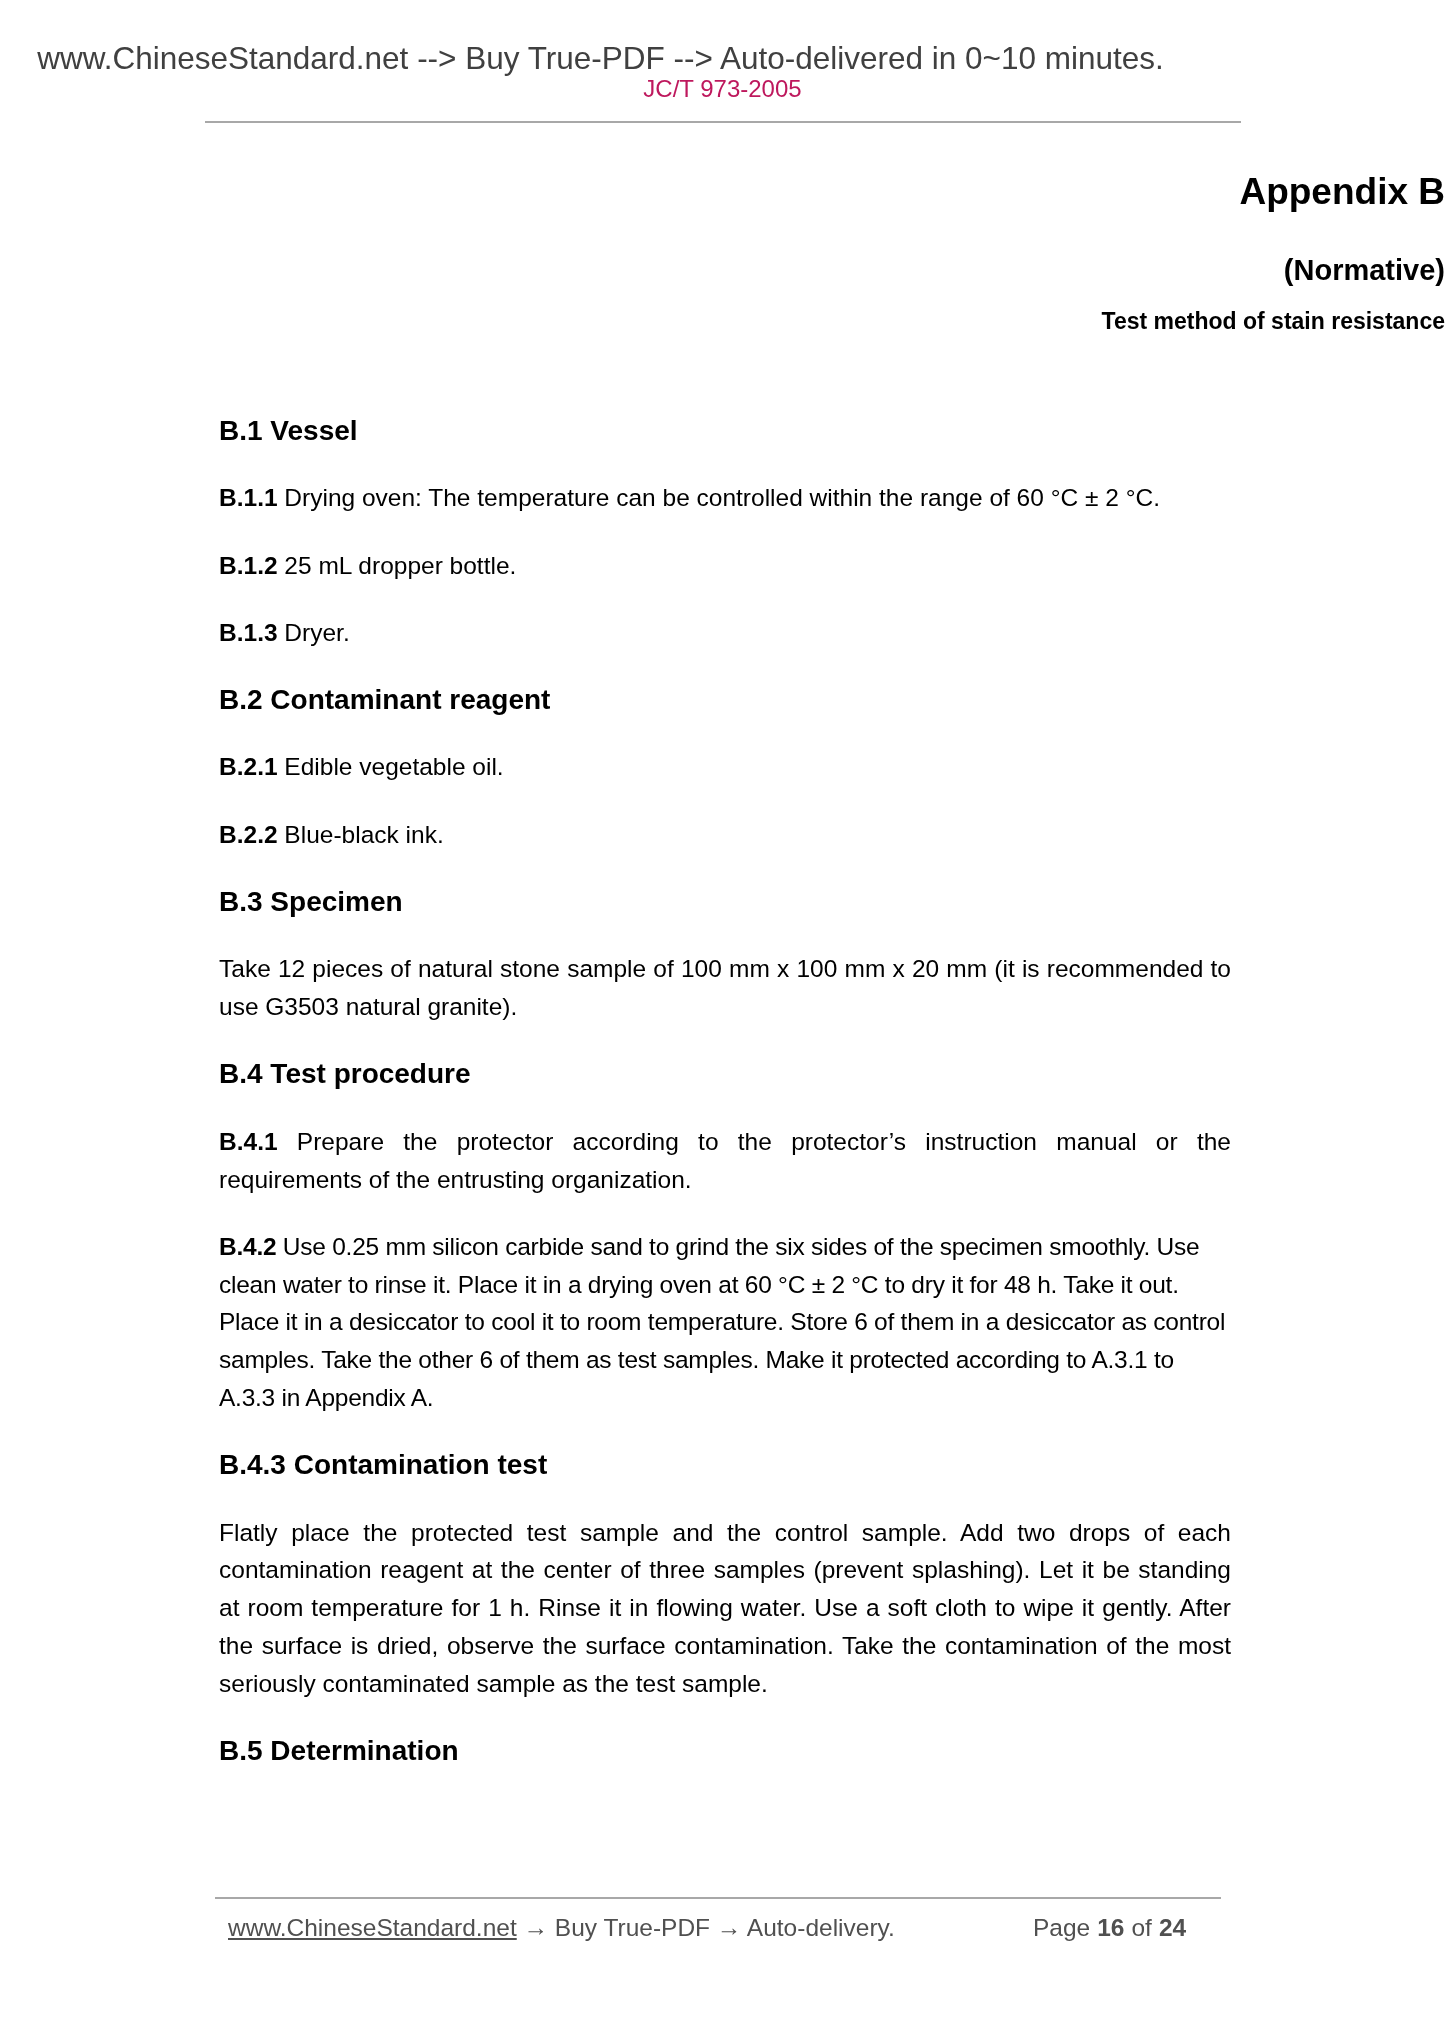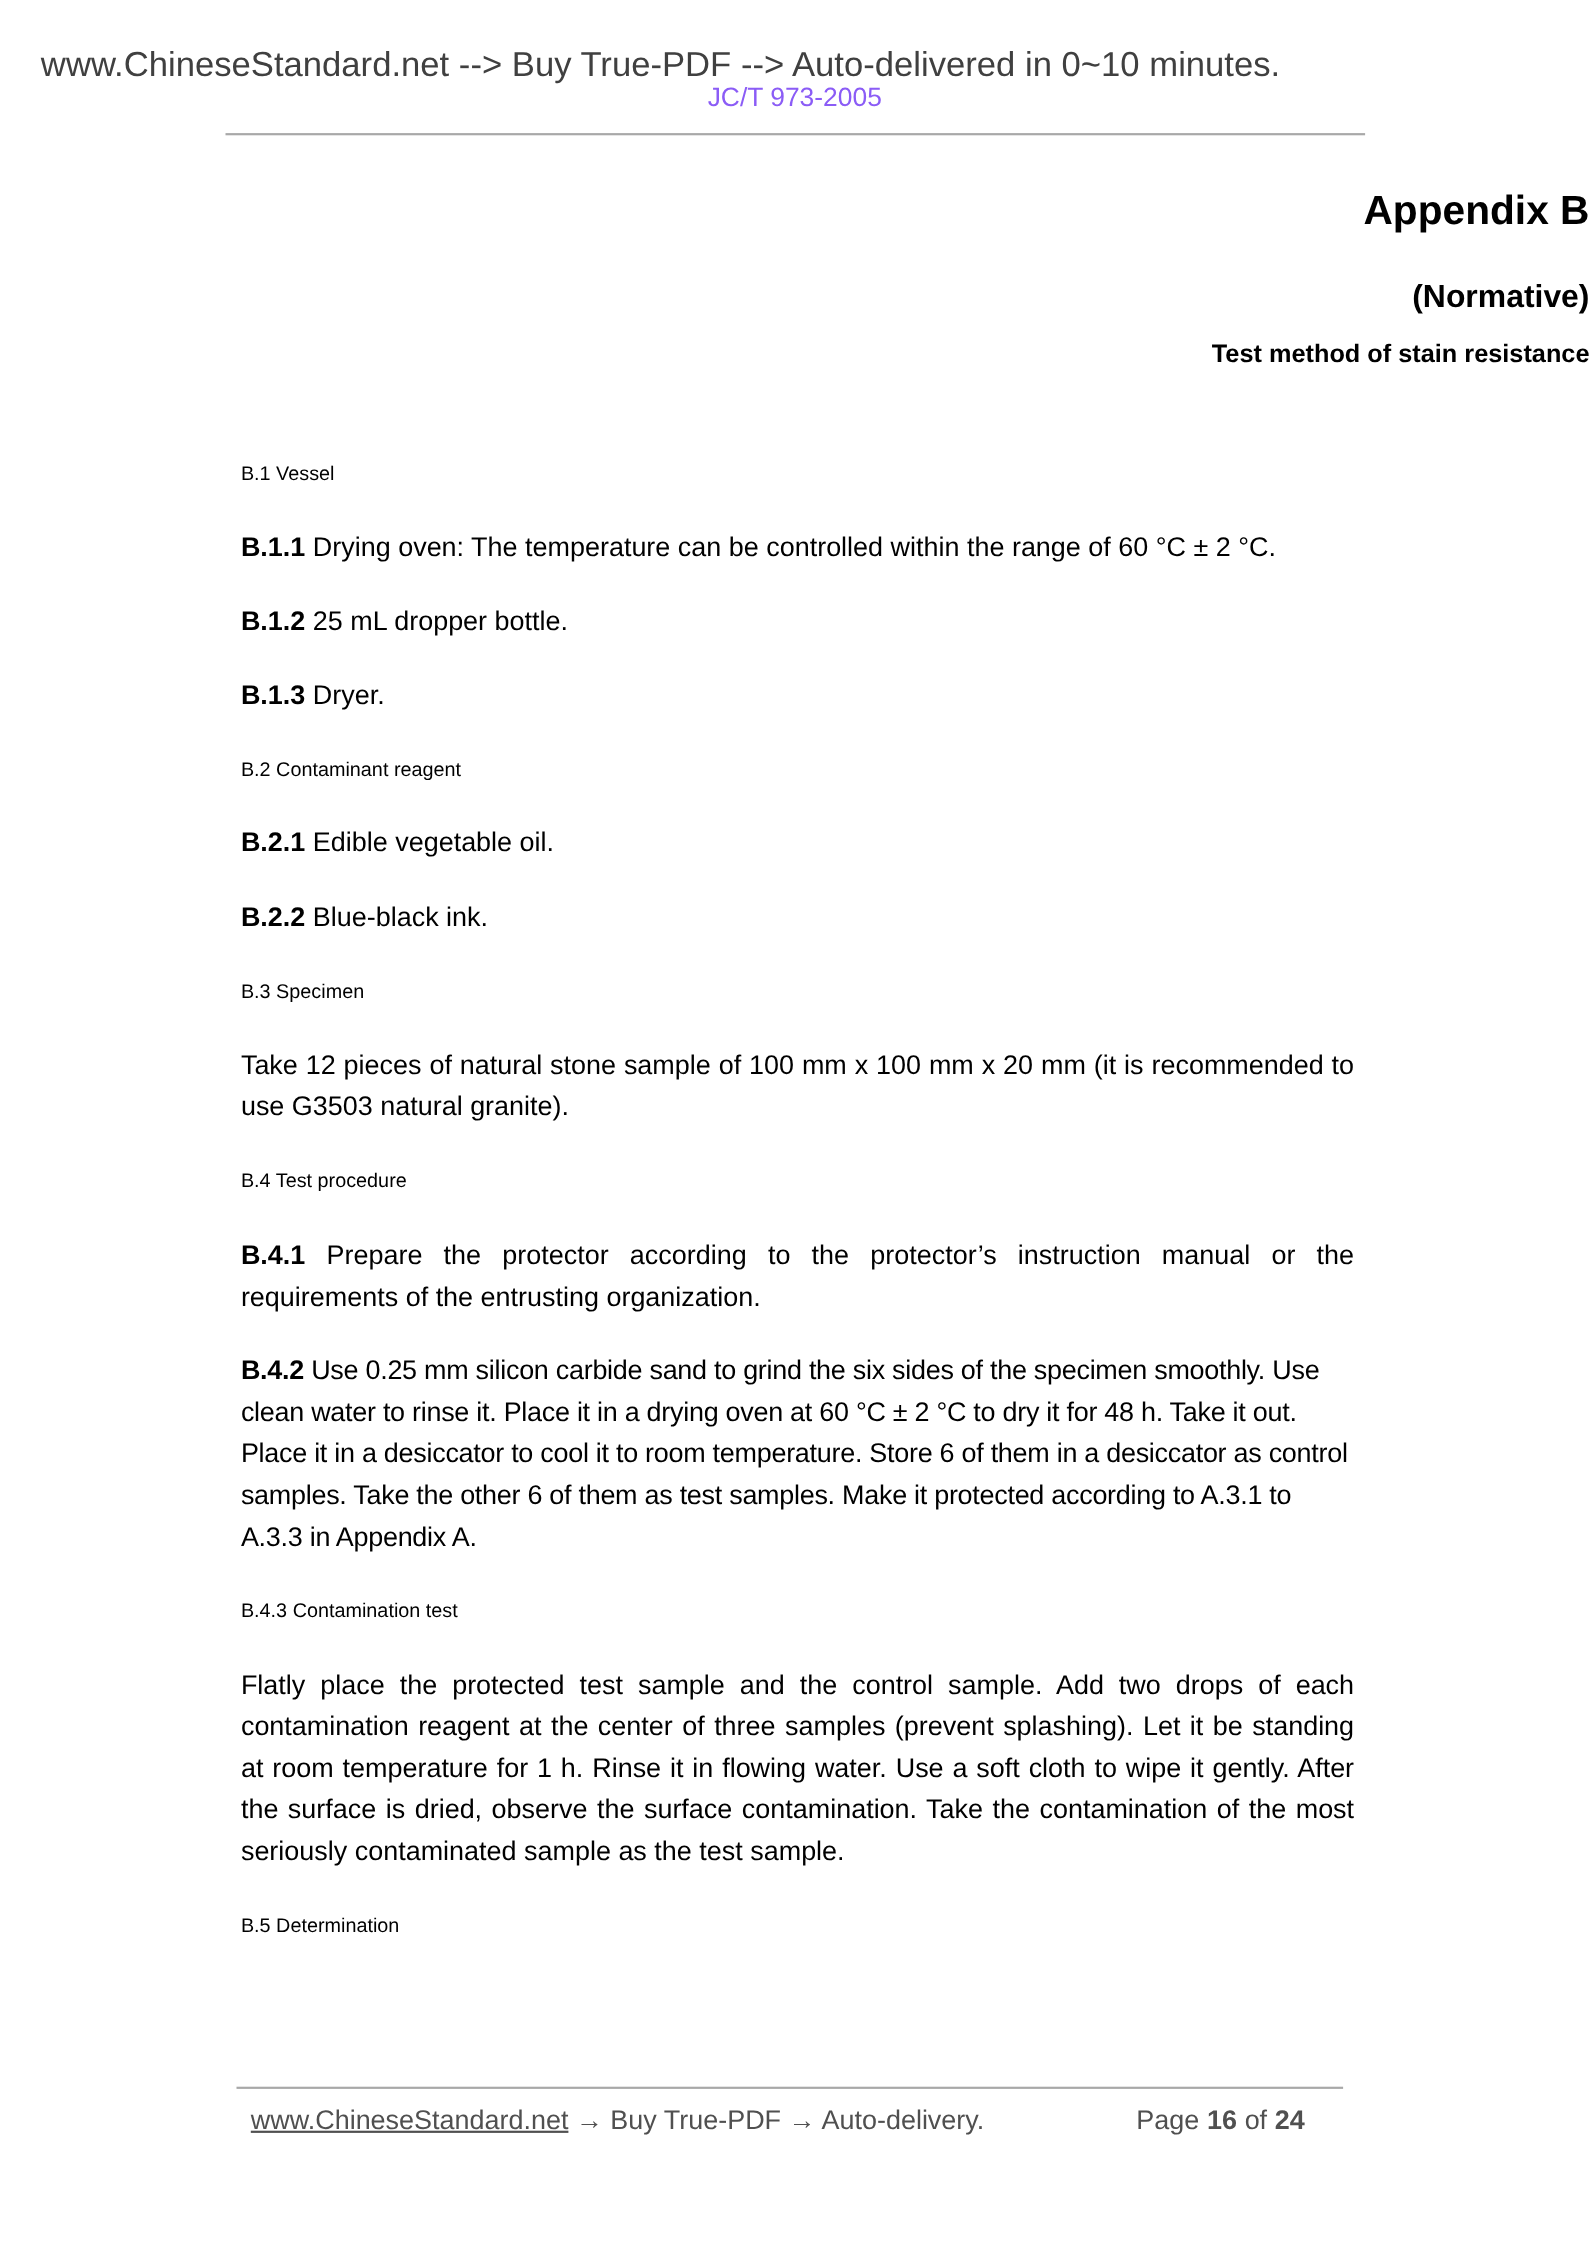--- a/index.html
+++ b/index.html
@@ -1,33 +1,33 @@
 <!DOCTYPE html>
 <html><head>
 <meta charset="utf-8">
 <style>
   html, body { margin: 0; padding: 0; background: #ffffff; }
   body { width: 1445px; height: 2044px; position: relative; overflow: hidden;
          font-family: "Liberation Sans", sans-serif; color: #000; }
   .hdr-line1 { position: absolute; left: 0; width: 1201px; top: 38px; text-align: center;
                font-size: 31.5px; color: #404040; line-height: 40px; white-space: nowrap; }
   .hdr-line2 { position: absolute; left: 0; width: 1445px; top: 76px; text-align: center;
-               font-size: 24px; color: #8b5cf6; line-height: 26px; }
+               font-size: 24px; color: #be185d; line-height: 26px; }
   .hdr-rule { position: absolute; left: 205px; width: 1036px; top: 121px; height: 0;
               border-top: 2px solid #a8a8a8; }
   .title { position: absolute; left: 0; width: 1445px; text-align: right; font-weight: bold; }
   .t-appendix { top: 168px; font-size: 37px; line-height: 48px; }
   .t-normative { top: 250px; font-size: 29px; line-height: 40px; }
   .t-subtitle { top: 306px; font-size: 23px; line-height: 30px; }
   .content { position: absolute; left: 219px; width: 1012px; top: 412px;
              font-size: 24.5px; line-height: 37.8px; }
   .content p { margin: 0 0 29.5px 0; }
   .content p.j { text-align: justify; }
   .content p.tight { letter-spacing: -0.25px; }
-  .content h2 { margin: 0 0 29.5px 0; font-size: 18px; line-height: 37.8px; font-weight: normal; }
+  .content h2 { margin: 0 0 29.5px 0; font-size: 28px; line-height: 37.8px; font-weight: bold; }
   .num { font-weight: bold; }
   .ftr-rule { position: absolute; left: 215px; width: 1006px; top: 1897px; height: 0;
               border-top: 2px solid #a8a8a8; }
   .ftr { position: absolute; top: 1913px; font-size: 24.5px; line-height: 30px; color: #505050; white-space: nowrap; }
   .ftr-left { left: 218px; margin-left: 10px; }
   .ftr-link { color: #505050; text-decoration: underline; }
   .ftr-right { left: 1033px; }
   .ftr-right b { font-weight: bold; }
   .sp { display: inline-block; width: 7px; }
 </style>

